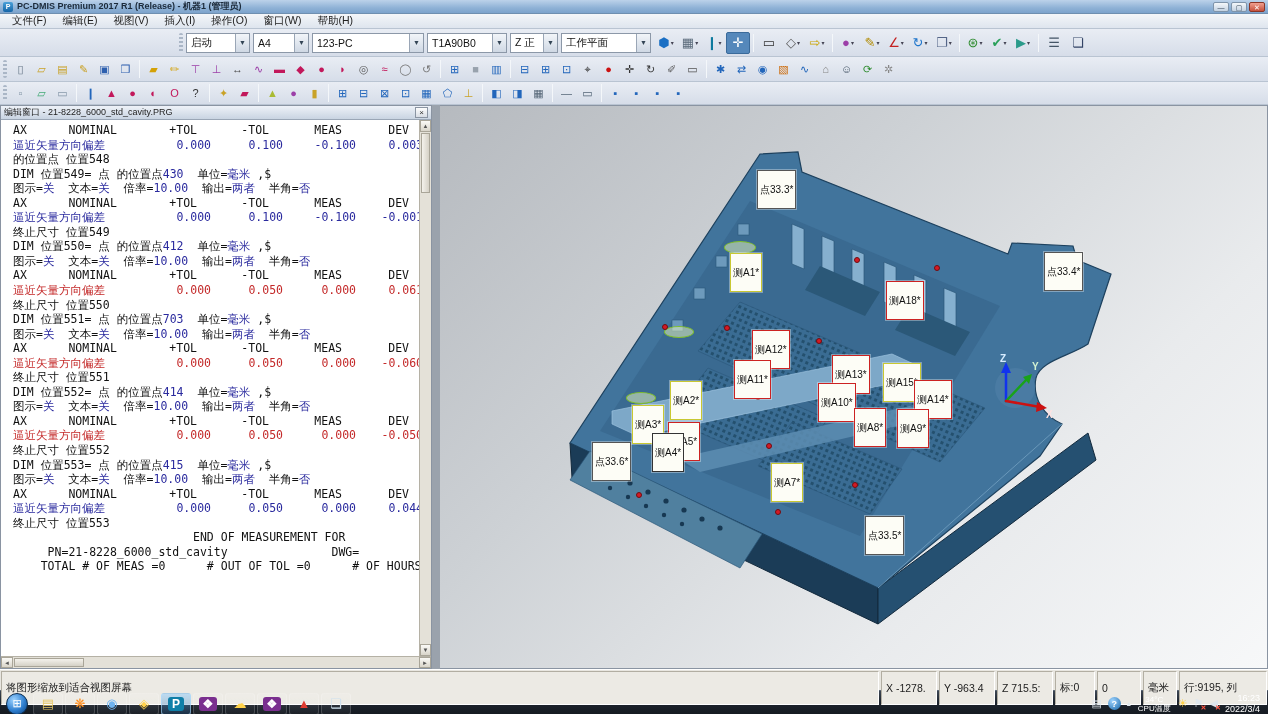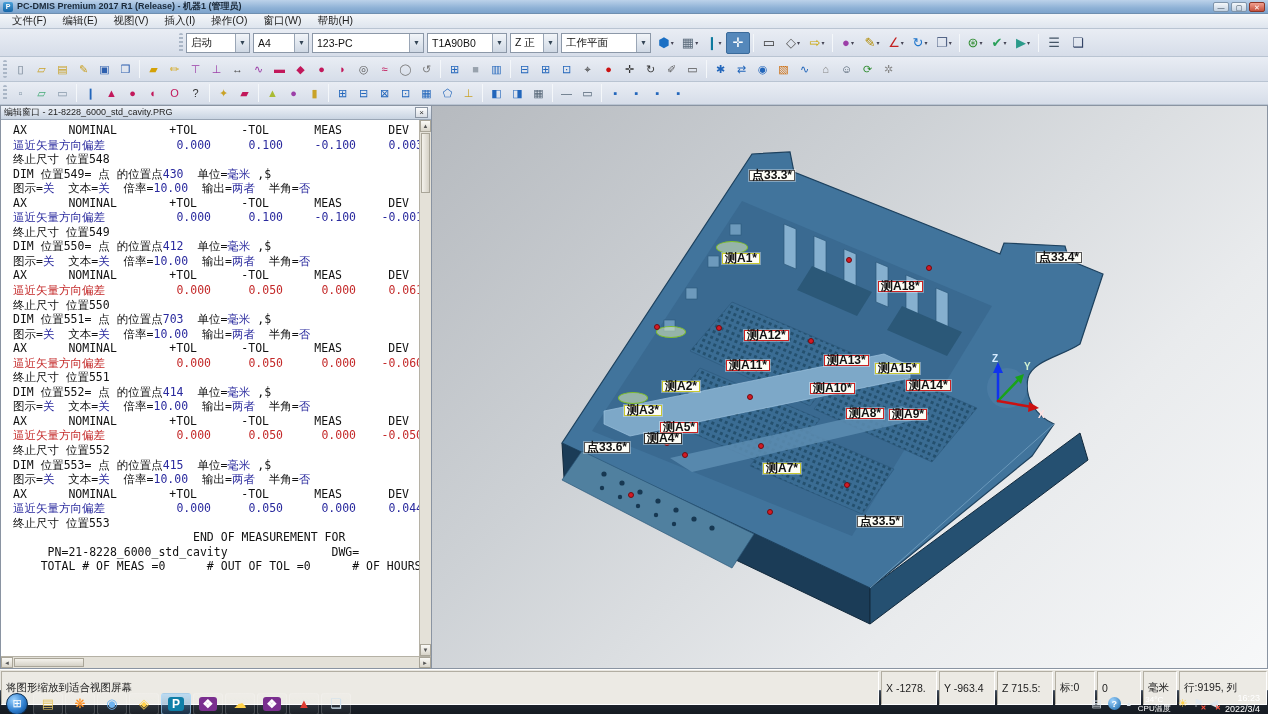--- a/index.html
+++ b/index.html
@@ -39,21 +39,21 @@
   .combo .combo-value { flex:1; padding:0 4px; white-space:nowrap; overflow:hidden; }
   .combo .combo-arrow { width:14px; height:100%; background:linear-gradient(#f2f5f9,#cfd8e4);
     border-left:1px solid #9aa6b6; font-size:7px; display:flex; align-items:center; justify-content:center; color:#345; }
   .tbtn { min-width:24px; height:22px; display:flex; align-items:center; justify-content:center;
     font-size:13px; border:1px solid transparent; border-radius:2px; background:transparent; cursor:default;
     padding:0 1px; position:relative; }
   .tbtn.small { min-width:21px; height:19px; font-size:11px; }
   .tbtn .dd { font-size:6px; color:#445; margin-left:1px; }
   .tsep { width:1px; height:18px; background:#aab4c2; border-right:1px solid #f4f7fa; margin:0 3px; }
   
-  #main { display:flex; height:564px; background:#9aa2ac; }
+  #main { display:flex; height:564px; background:#9aa2ac;gap:8px; }
   
   #editor { width:432px; background:#fff; border:1px solid #8a94a2; display:flex; flex-direction:column; }
   #editor-title { height:14px; background:linear-gradient(#eef2f8,#c9d4e2); border-bottom:1px solid #9aa6b6;
     display:flex; align-items:center; font-size:9px; color:#222; padding:0 3px; }
   #editor-title .t { flex:1; white-space:nowrap; overflow:hidden; }
   #editor-close { width:13px; height:11px; border:1px solid #8a94a2; background:linear-gradient(#fdfdfd,#d8dde5);
     font-size:8px; line-height:9px; text-align:center; color:#333; }
   #editor-body { flex:1; display:flex; min-height:0; }
   #editor-text { flex:1; overflow:hidden; padding:3px 0 0 12px; background:#fff;
     font-family:"DejaVu Sans Mono","Liberation Mono",monospace; font-size:11.5px; color:#111; }
@@ -72,21 +72,21 @@
   #vtrack { flex:1; }
   #hscroll { height:12px; background:#e4e1d8; border-top:1px solid #b5b1a5; display:flex; }
   .sb-btn.h { width:12px; height:100%; line-height:10px; }
   #hthumb { width:70px; margin:1px; background:linear-gradient(#f4f2ec,#d5d1c6); border:1px solid #a9a598; }
   #htrack { flex:1; display:flex; }
   
   #gview { position:relative; flex:1; border:1px solid #8a94a2; border-left:none; overflow:hidden;
     background:linear-gradient(135deg,#b6babf 0%,#cdd1d5 35%,#e9ebed 70%,#f7f8f9 100%); }
   #model-svg { position:absolute; left:0; top:0; }
   .tag3d { position:absolute; background:#fdfdf6; border:1px solid #cc2222; color:#111;
-    font-size:12px; line-height:9px; padding:0 2px; white-space:nowrap; box-shadow:0 0 0 1px rgba(255,255,255,.35);font-weight:bold; }
+    font-size:10px; line-height:9px; padding:14px 2px; white-space:nowrap; box-shadow:0 0 0 1px rgba(255,255,255,.35); }
   .ell3d { position:absolute; border:1px solid #7fbf2a; background:rgba(225,240,190,.55); border-radius:50%; }
   .dot3d { position:absolute; width:6px; height:6px; border-radius:50%; background:#d41a24; border:1px solid #6f0d12; }
   
   #statusbar { height:21px; display:flex; align-items:stretch; background:#e8e6e0; border-top:1px solid #fff;
     font-size:10.5px; color:#222; }
   .st-cell { border:1px solid #b2aea2; border-right-color:#fff; border-bottom-color:#fff; margin:1px;
     display:flex; align-items:center; padding:16px 4px; white-space:nowrap; overflow:hidden; background:#eceae4; }
   #st-tip { flex:1; }
   
   #taskbar { height:26px; display:flex; align-items:center; padding:0 2px;
@@ -470,21 +470,21 @@
 
     <div id="editor">
       <div id="editor-title">
         <span class="t">编辑窗口 - 21-8228_6000_std_cavity.PRG</span>
         <span id="editor-close">×</span>
       </div>
       <div id="editor-body">
         <div id="editor-text">
             <div class="ed-line ed-grid hd"><span class="c0">AX      NOMINAL</span><span>+TOL</span><span>-TOL</span><span>MEAS</span><span>DEV</span></div>
             <div class="ed-line ed-grid"><span class="c0 tb">逼近矢量方向偏差</span><span class="tb">0.000</span><span class="tb">0.100</span><span class="tb">-0.100</span><span class="tb">0.003</span></div>
-            <div class="ed-line"><span class="tk">终止尺寸 位置548</span></div>
+            <div class="ed-line"><span class="tk">的位置点 位置548</span></div>
             <div class="ed-line"><span class="tk">DIM 位置549= 点 的位置点</span><span class="tb">430</span><span class="tk">  单位=</span><span class="tb">毫米</span><span class="tk"> ,$</span></div>
             <div class="ed-line"><span class="tk">图示=</span><span class="tb">关</span><span class="tk">  文本=</span><span class="tb">关</span><span class="tk">  倍率=</span><span class="tb">10.00</span><span class="tk">  输出=</span><span class="tb">两者</span><span class="tk">  半角=</span><span class="tb">否</span></div>
             <div class="ed-line ed-grid hd"><span class="c0">AX      NOMINAL</span><span>+TOL</span><span>-TOL</span><span>MEAS</span><span>DEV</span></div>
             <div class="ed-line ed-grid"><span class="c0 tb">逼近矢量方向偏差</span><span class="tb">0.000</span><span class="tb">0.100</span><span class="tb">-0.100</span><span class="tb">-0.001</span></div>
             <div class="ed-line"><span class="tk">终止尺寸 位置549</span></div>
             <div class="ed-line"><span class="tk">DIM 位置550= 点 的位置点</span><span class="tb">412</span><span class="tk">  单位=</span><span class="tb">毫米</span><span class="tk"> ,$</span></div>
             <div class="ed-line"><span class="tk">图示=</span><span class="tb">关</span><span class="tk">  文本=</span><span class="tb">关</span><span class="tk">  倍率=</span><span class="tb">10.00</span><span class="tk">  输出=</span><span class="tb">两者</span><span class="tk">  半角=</span><span class="tb">否</span></div>
             <div class="ed-line ed-grid hd"><span class="c0">AX      NOMINAL</span><span>+TOL</span><span>-TOL</span><span>MEAS</span><span>DEV</span></div>
             <div class="ed-line ed-grid"><span class="c0 tr">逼近矢量方向偏差</span><span class="tr">0.000</span><span class="tr">0.050</span><span class="tr">0.000</span><span class="tr">0.061</span></div>
             <div class="ed-line"><span class="tk">终止尺寸 位置550</span></div>

